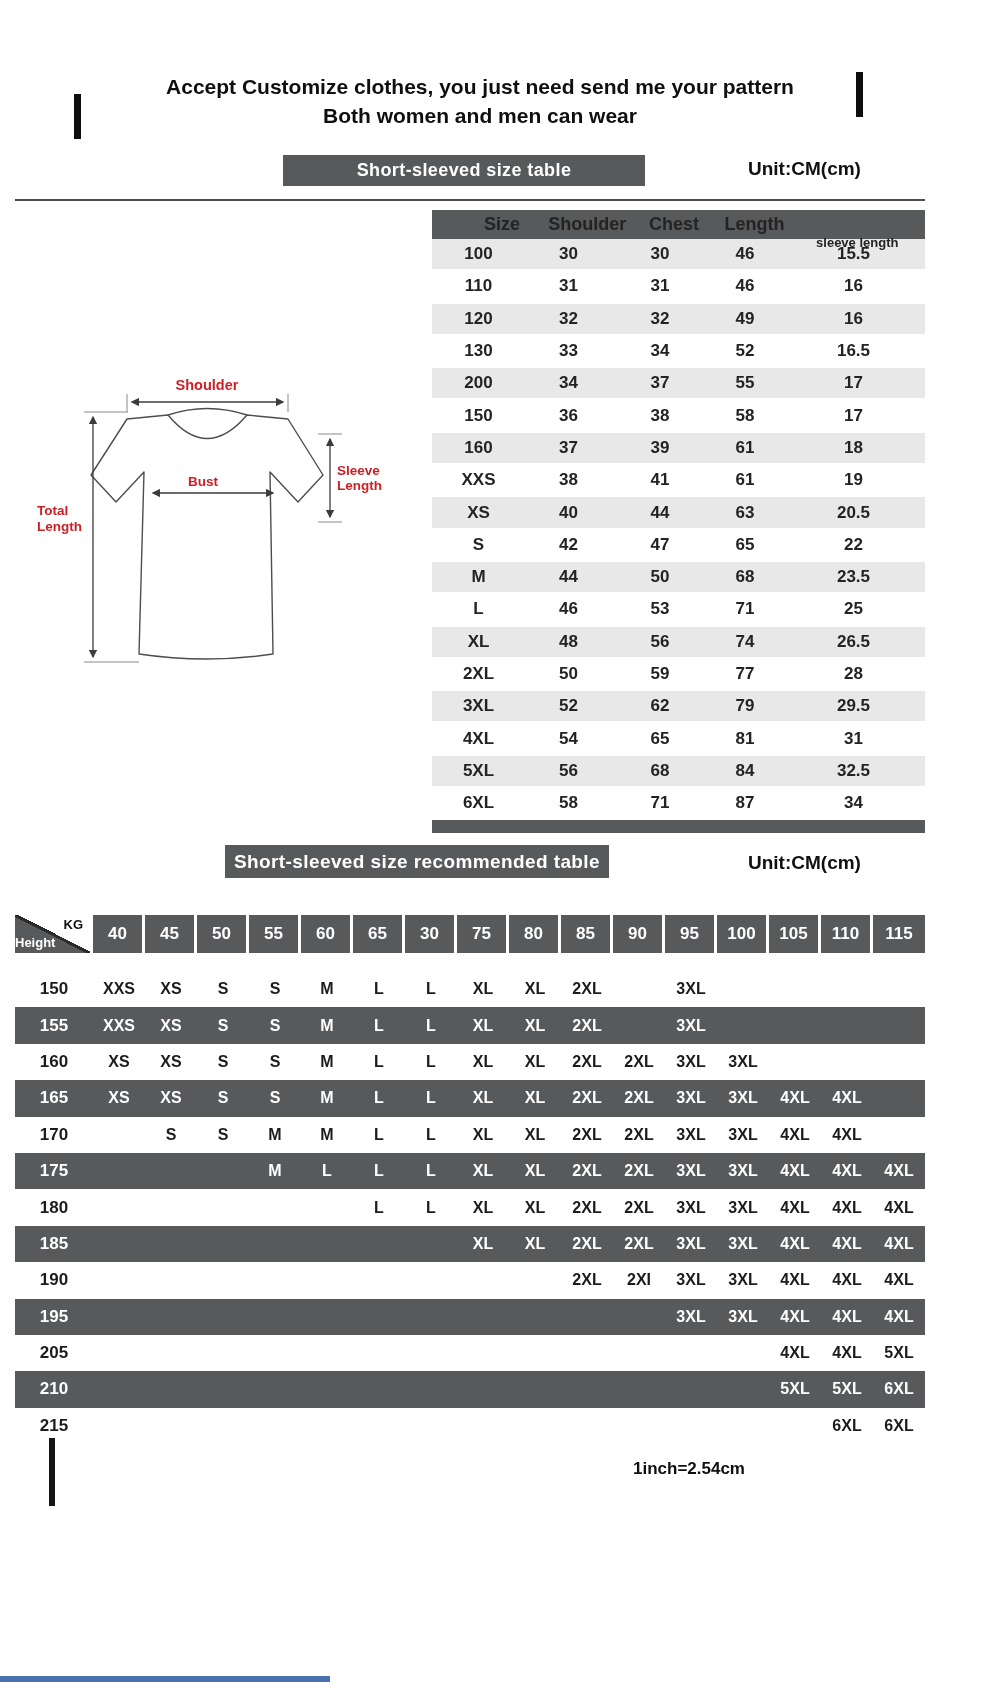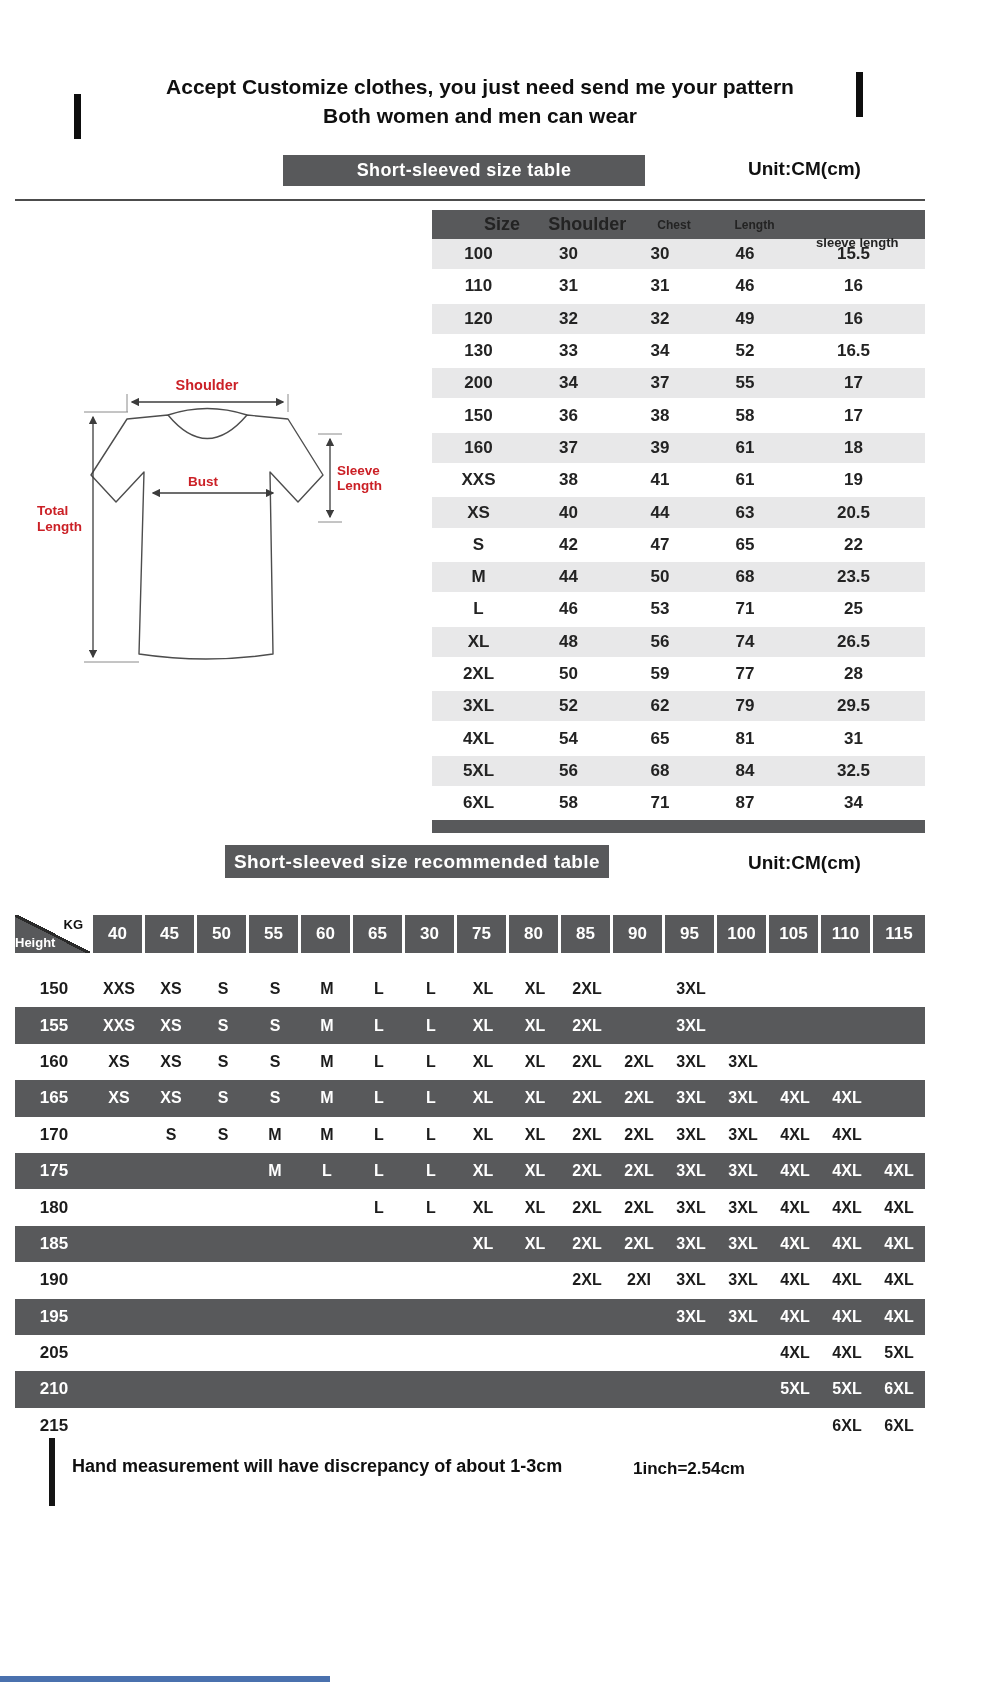--- a/index.html
+++ b/index.html
@@ -26,21 +26,21 @@
   
   .tshirt { position:absolute; left:20px; top:362px; }
   .dlab { fill:#cb2026; font-weight:bold; font-family:"Liberation Sans","DejaVu Sans",sans-serif; font-size:13.5px; }
   .dlab.big { font-size:14.5px; }
   .mline { stroke:#3c3c3c; stroke-width:1.3; }
   .tick  { stroke:#8a8a8a; stroke-width:1; }
 
   
   .size-table { position:absolute; left:432px; top:210px; width:493px; }
   .st-head { display:flex; align-items:center; height:29px; background:#58595b; color:#ffffff;padding-left:26px; }
-  .st-head .st-cell { font-size:12px; }
+  .st-head .st-cell { font-size:18px; }
   .st-head .st-c0, .st-head .st-c1 { font-size:18px; }
   .st-head .st-c4 { font-size:13px;margin-top:36px; }
   .st-row { display:flex; align-items:center; height:32.3px; border-bottom:2px solid #ffffff; box-sizing:border-box; }
   .st-gray  { background:#e8e8e9; }
   .st-white { background:#ffffff; }
   .st-cell { text-align:center; font-weight:bold; font-size:17px; color:#232323; }
   .st-c0 { width:93px; } .st-c1 { width:87px; } .st-c2 { width:96px; }
   .st-c3 { width:74px; } .st-c4 { width:143px; }
   .st-foot { height:13px; background:#58595b; }
 
@@ -531,17 +531,16 @@
           <div class="rc-cell"></div>
           <div class="rc-cell"></div>
           <div class="rc-cell"></div>
           <div class="rc-cell">6XL</div>
           <div class="rc-cell">6XL</div>
         </div>
       </div>
   </div>
 
   <div class="note-bar"></div>
-  <div class="note-text">Hand measurement will have discrepancy of about  1-3cm</div>
   <div class="conv-text">1inch=2.54cm</div>
   <div class="blue-strip"></div>
 
 </div>
 
 </body></html>

